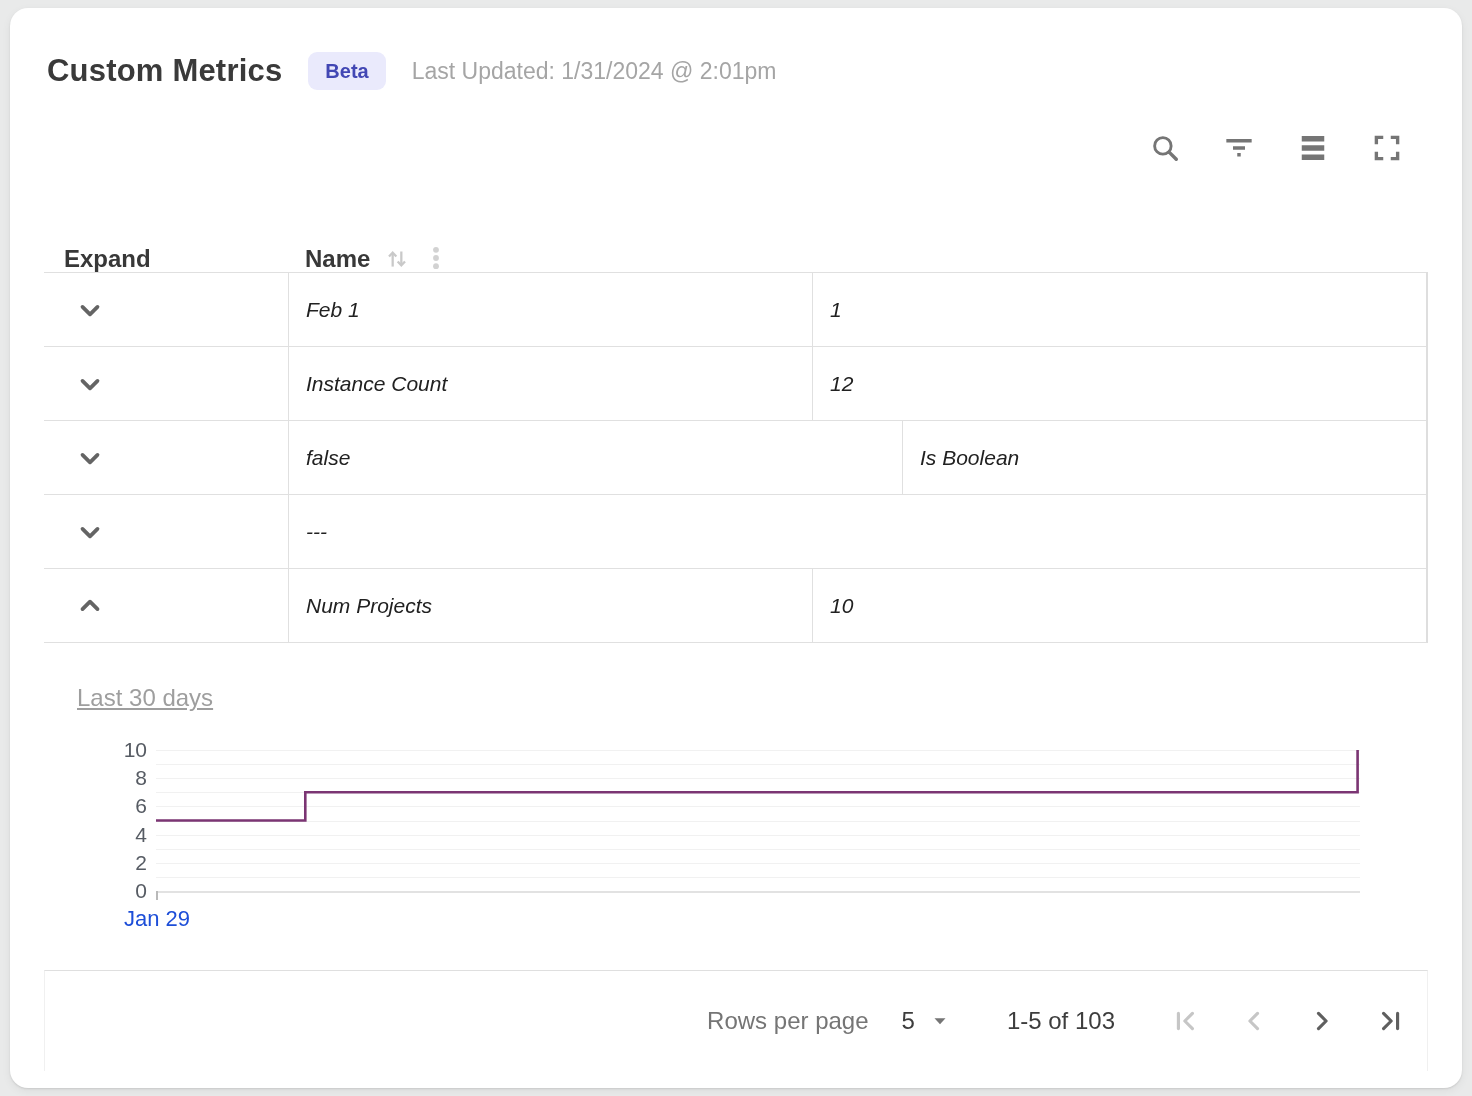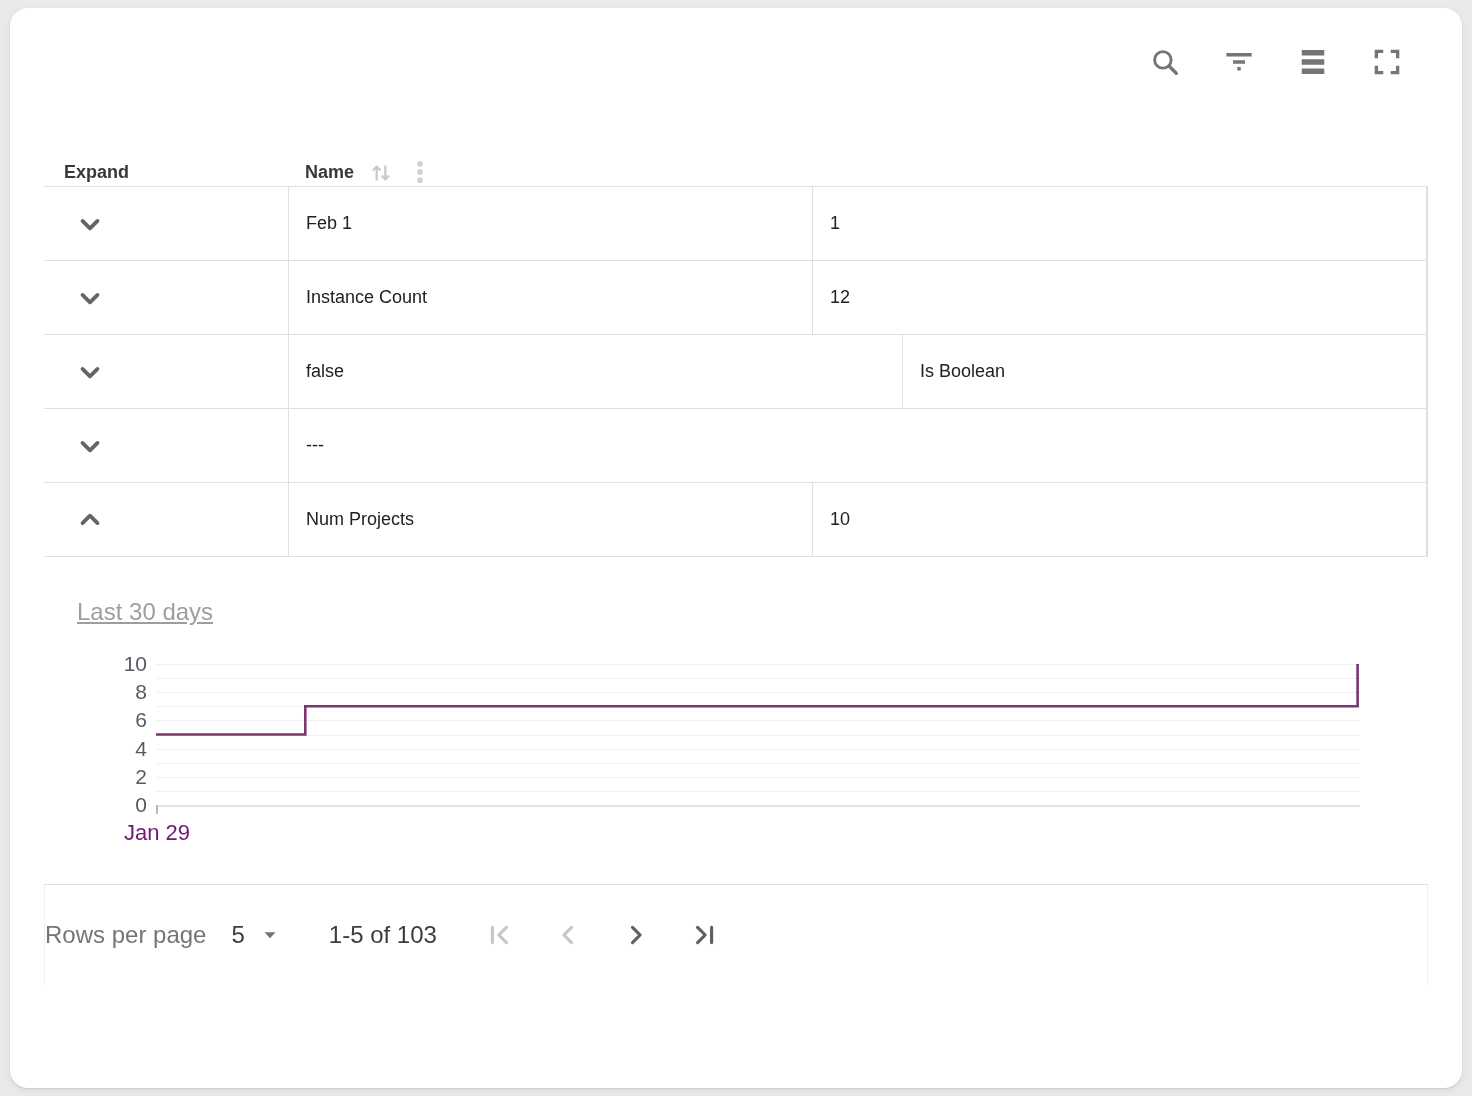--- a/index.html
+++ b/index.html
@@ -20,66 +20,71 @@
   .header { display:flex; align-items:center; gap:26px; padding-top:40px; padding-left:3px; height:86px; }
   .page-title { margin:0; font-size:31px; font-weight:700; color:#3a3a3a; letter-spacing:.2px; }
   .badge { font-size:20px; font-weight:700; padding:9px 17px; border-radius:9px; line-height:1; }
   .updated { color:#a5a5a5; font-size:23px; }
   
   .toolbar { display:flex; justify-content:flex-end; align-items:center; gap:40px; margin-top:36px; height:36px; padding-right:24px; }
   .tool-btn { width:34px; height:34px; border:none; background:none; padding:0; color:#757575; cursor:pointer; display:flex; align-items:center; justify-content:center; }
   .tool-btn svg { display:block; }
   
   .grid-header { display:flex; align-items:center; height:62px; margin-top:44px; }
-  .hcol { display:flex; align-items:center; font-size:18px; font-weight:700; color:#383838;margin-top:35px; }
+  .hcol { display:flex; align-items:center; font-size:24px; font-weight:700; color:#383838;margin-top:35px; }
   .hcol-expand { width:244px; padding-left:20px; }
   .hcol-name   { width:524px; padding-left:17px; }
   .hcol-value  { flex:1;      padding-left:17px; }
   .sort-btn { border:none; background:none; padding:0; margin-left:14px; color:#c9c9c9; cursor:pointer; height:26px; }
   .menu-btn { border:none; background:none; padding:0; margin-left:12px; color:#d2d2d2; cursor:pointer; height:30px; }
   
   .rows-wrap { border-right:2px solid #dedede; border-bottom:1px solid #e0e0e0; }
   .grid-row { display:flex; height:74px; border-top:1px solid #e0e0e0; background:#fff; }
-  .cell { display:flex; align-items:center; font-size:18px; color:#212121; }
+  .cell { display:flex; align-items:center; font-size:21px; color:#212121;font-style:italic; }
   .cell-expand { width:244px; padding-left:27px; }
   .cell-name   { width:524px; padding-left:17px; border-left:1px solid #e0e0e0; }
   .cell-value  { flex:1;      padding-left:17px; border-left:1px solid #e0e0e0; }
   .chev { width:38px; height:38px; border:none; background:none; padding:0; color:#646464; cursor:pointer; display:flex; align-items:center; justify-content:center; }
   .chev svg { transition:transform .1s; }
   .grid-row.expanded .chev svg { transform:rotate(180deg); }
   
   .detail { padding:41px 0 0 33px; }
   .detail-title { font-size:24px; color:#9e9e9e; line-height:28px;text-decoration:underline; }
   .chart-wrap { position:relative; height:258px; }
   .plot { position:absolute; left:79px; top:38px; width:1204px; height:141px; }
   .gridline { position:absolute; left:0; right:0; height:1px; background:#f1f1f1; }
   .gridline.zero { height:2px; background:#e2e2e2; }
   .ytick { position:absolute; right:calc(100% + 9px); transform:translateY(-50%); font-size:21px; color:#565b63; white-space:nowrap; }
   #chart-line { position:absolute; left:0; top:0; width:100%; height:100%; overflow:visible; }
   .x-tick { position:absolute; left:0; top:100%; width:2px; height:9px; background:#b9b9b9; }
-  .x-label { position:absolute; left:-32px; top:calc(100% + 15px); font-size:22px; color:#701a75; white-space:nowrap; }
+  .x-label { position:absolute; left:-32px; top:calc(100% + 15px); font-size:22px; color:#1d4ed8; white-space:nowrap; }
   
   .footer {
     height:101px; border-top:1px solid #dfdfdf;
     border-left:1px solid #f0f0f0; border-right:1px solid #f0f0f0;
-    display:flex; align-items:center; gap:4px;
+    display:flex; align-items:center; justify-content:flex-end; gap:12px;
   }
   .rpp-label { color:#757575; font-size:24px; }
   .rpp-select { display:flex; align-items:center; gap:14px; border:none; background:none; cursor:pointer; margin-left:21px; padding:0; }
   .rpp-value { font-size:24px; color:#3d3d3d; }
   .range { font-size:24px; color:#3d3d3d; margin-left:44px; }
   .pager { display:flex; align-items:center; gap:38px; margin-left:44px; margin-right:22px; }
   .page-btn { width:30px; height:30px; border:none; background:none; padding:0; color:#5f5f5f; cursor:pointer; display:flex; align-items:center; justify-content:center; }
   .page-btn.disabled { color:#c6c6c6; cursor:default; }
 </style>
 </head>
 <body>
 
 <div class="card">
 
+  <div class="header">
+    <h1 class="page-title">Custom Metrics</h1>
+    <span class="badge" id="beta-badge" style="background: rgb(234, 234, 252); color: rgb(66, 71, 180);">Beta</span>
+    <span class="updated">Last Updated: 1/31/2024 @ 2:01pm</span>
+  </div>
 
   <div class="toolbar">
     <button class="tool-btn">
       <svg width="30" height="30" viewBox="0 0 24 24" fill="none" stroke="currentColor" stroke-width="2.3">
         <circle cx="10.3" cy="10.3" r="6.6"></circle>
           <line x1="15.3" y1="15.3" x2="21" y2="21" stroke-width="2.8" stroke-linecap="round"></line>
       </svg>
     </button>
     <button class="tool-btn">
       <svg width="32" height="32" viewBox="0 0 24 24" stroke="currentColor" stroke-width="2.6">

